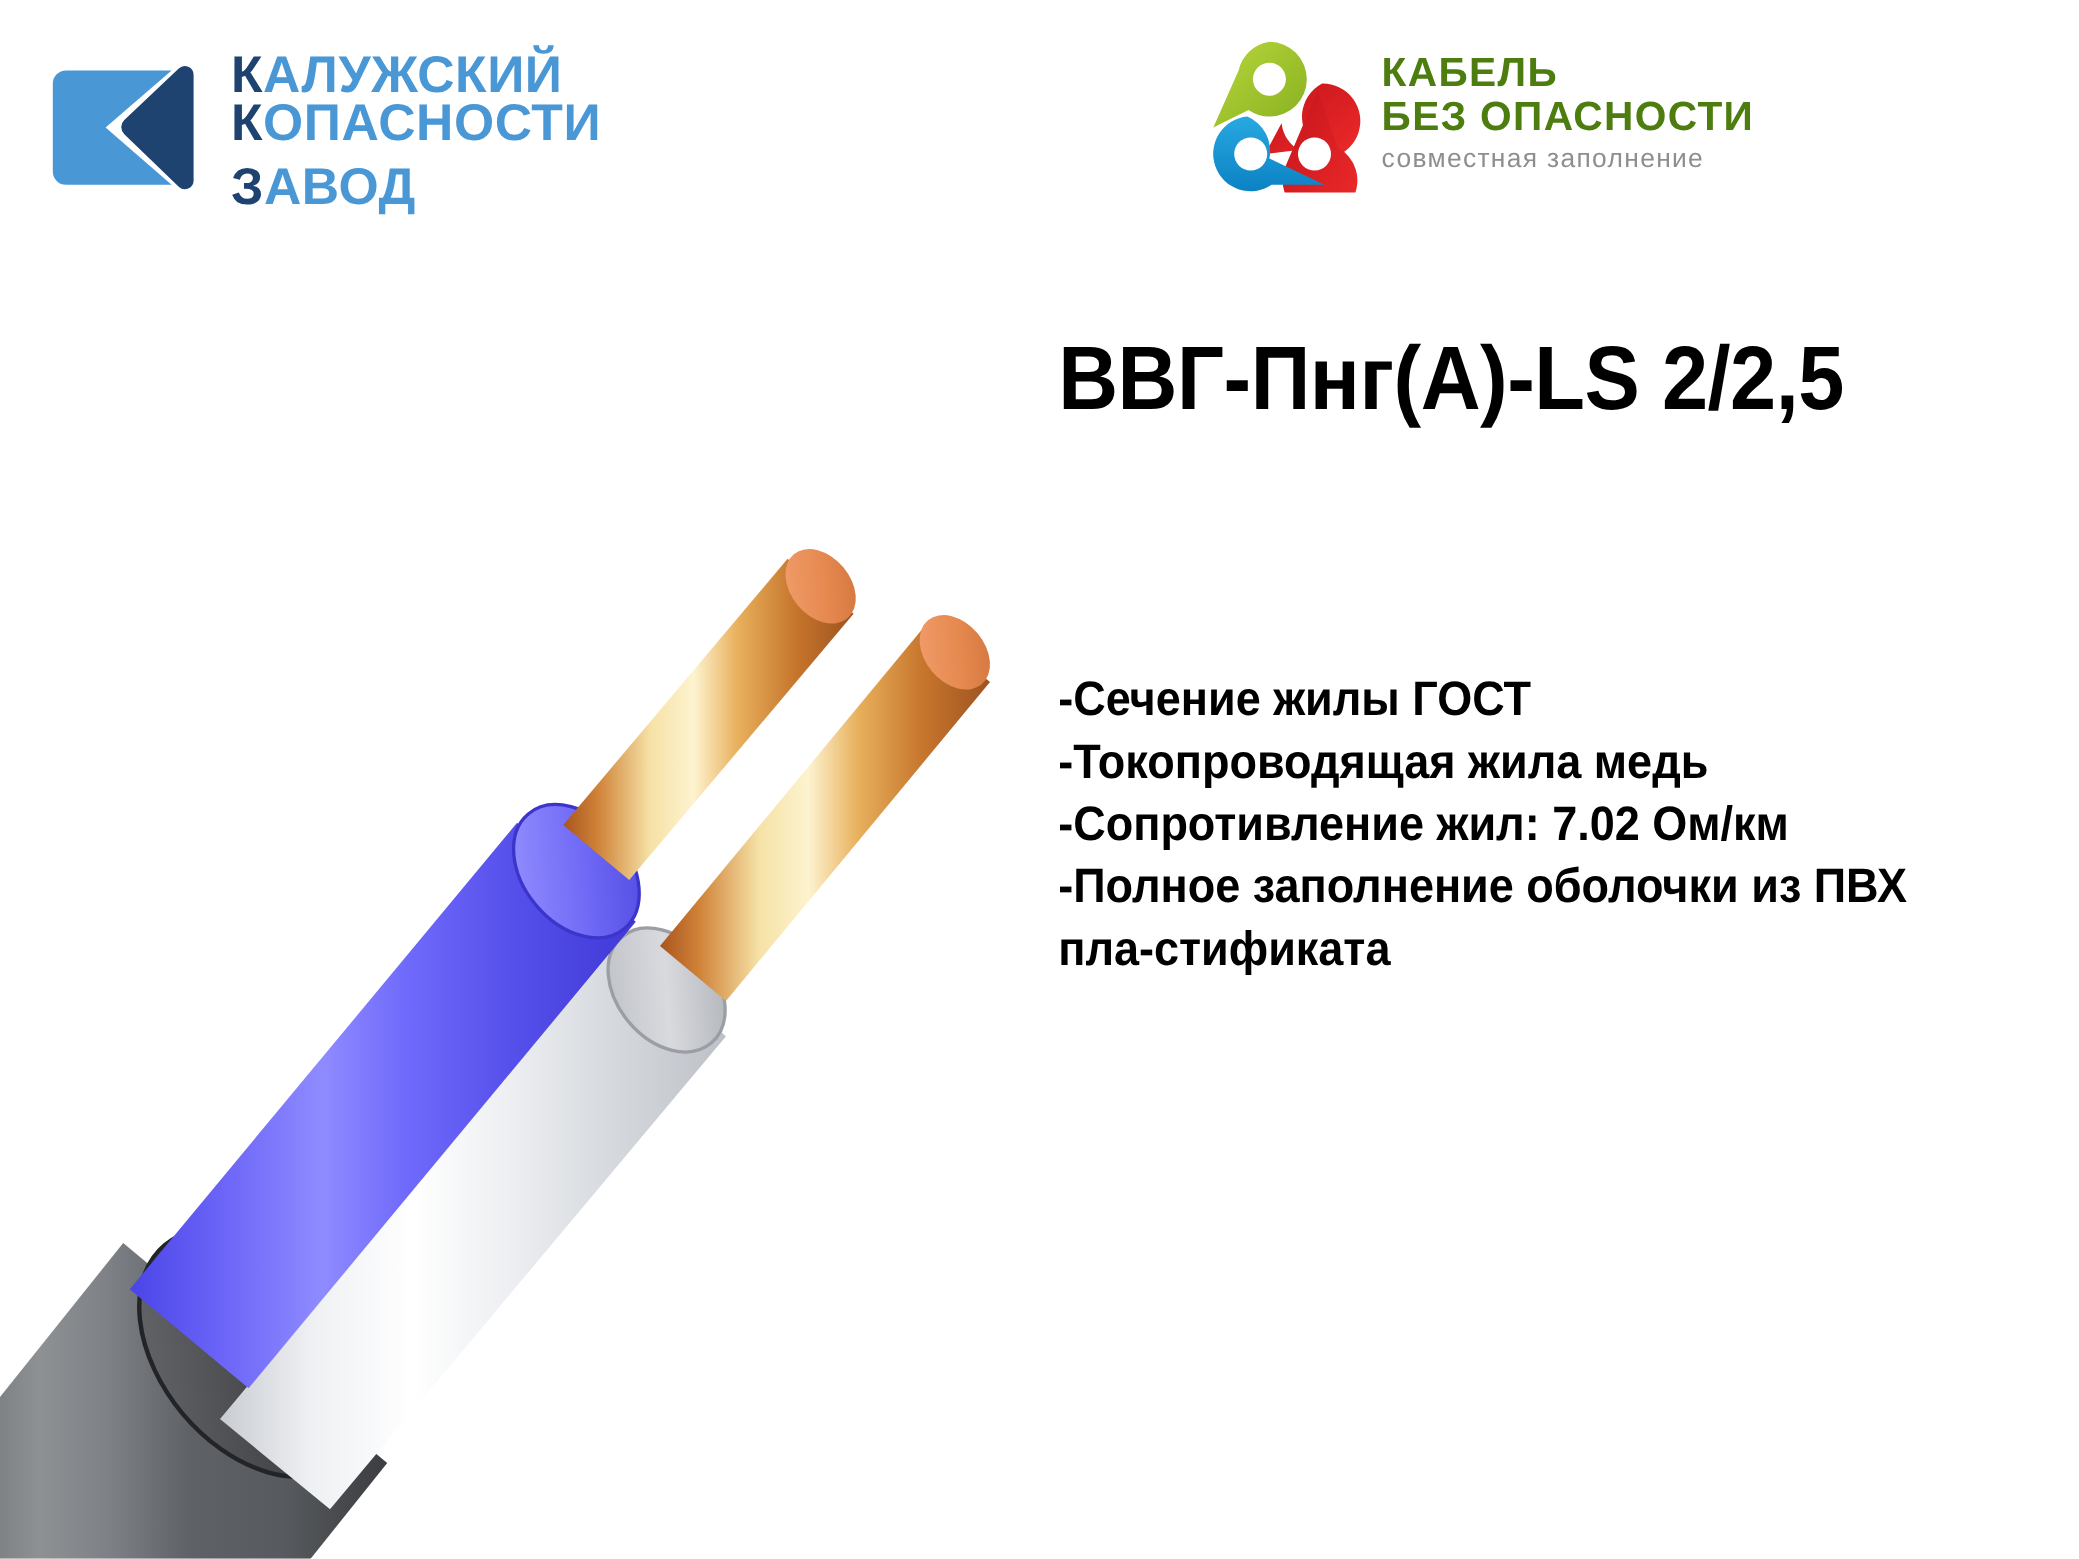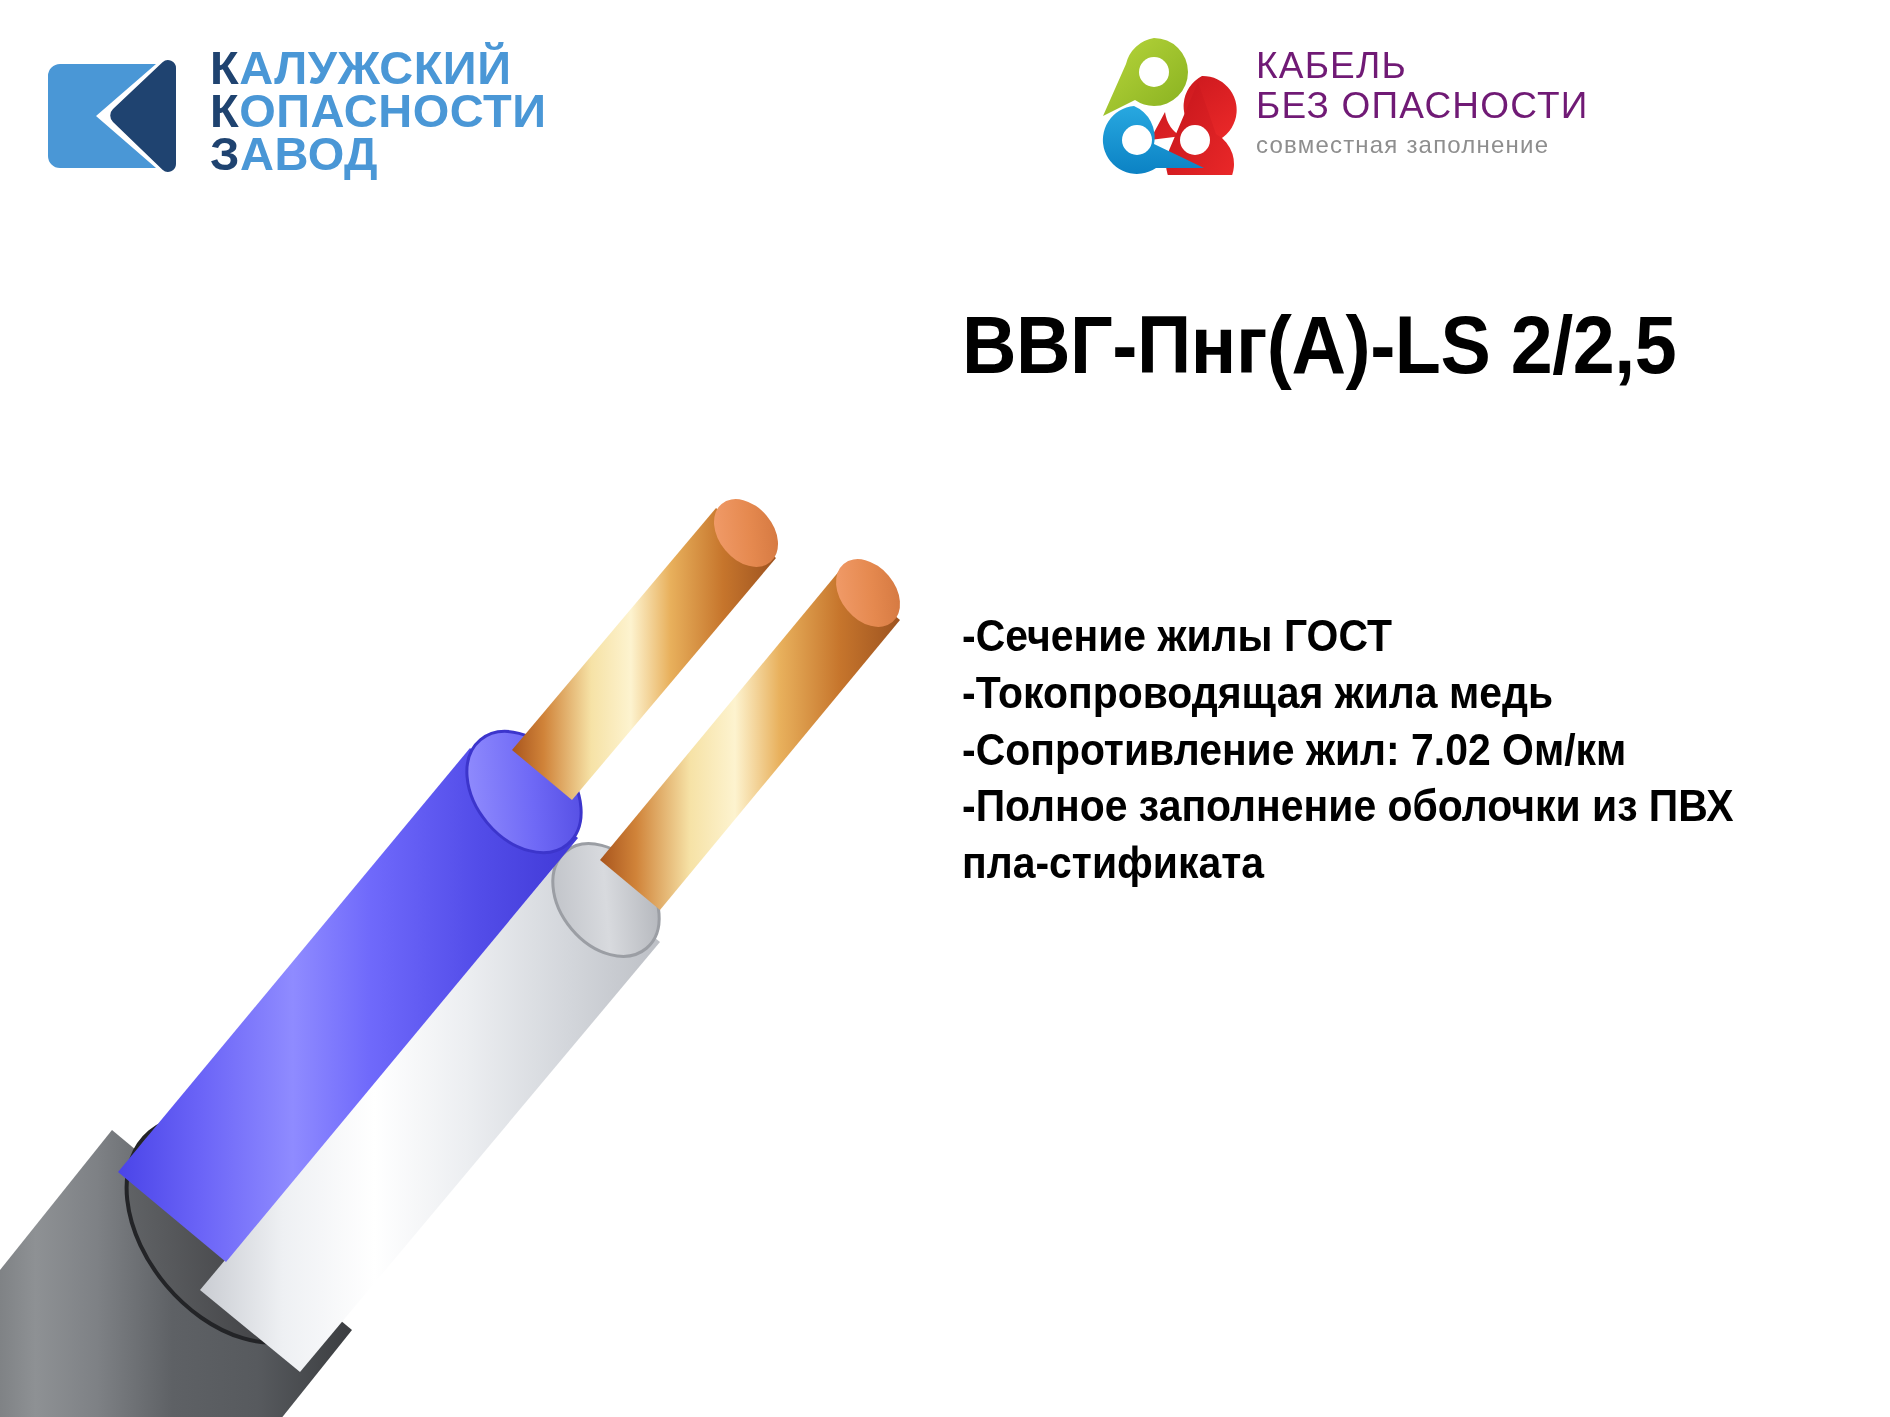--- a/index.html
+++ b/index.html
@@ -14,29 +14,29 @@
 
   
   .logo-left{position:absolute;left:36px;top:42px;display:flex;align-items:flex-start;}
   .kkz-mark{position:relative;width:152px;height:148px;flex:0 0 auto;}
   .kkz-mark svg{display:block;width:152px;height:148px;}
   .kkz-words{margin-left:22px;margin-top:4px;line-height:0.92;}
   .kkz-line{font-weight:bold;font-size:47px;letter-spacing:0.5px;white-space:nowrap;
             font-family:"Liberation Sans", sans-serif;}
   .kkz-line .lead{color:#1F4370;}
   .kkz-line .rest{color:#4A97D6;}
-  .kkz-line.l3{font-size:47px;}
+  .kkz-line.l3{font-size:47px;margin-top:15px;}
 
   
   .logo-right{position:absolute;left:1090px;top:30px;display:flex;align-items:center;}
   .kbo-mark{width:150px;height:145px;flex:0 0 auto;}
   .kbo-mark svg{display:block;width:150px;height:145px;}
   .kbo-words{margin-left:16px;}
   .kbo-l1,.kbo-l2{
-    font-weight:normal;font-size:37px;letter-spacing:1.2px;color:#701a75;
+    font-weight:bold;font-size:37px;letter-spacing:1.2px;color:#4d7c0f;
     line-height:1.08;white-space:nowrap;
   }
   .kbo-sub{
     font-size:24px;color:#8e8e8e;letter-spacing:1.2px;margin-top:6px;white-space:nowrap;
     font-weight:400;
   }
 
   
   .title{
     position:absolute;left:962px;top:298px;

